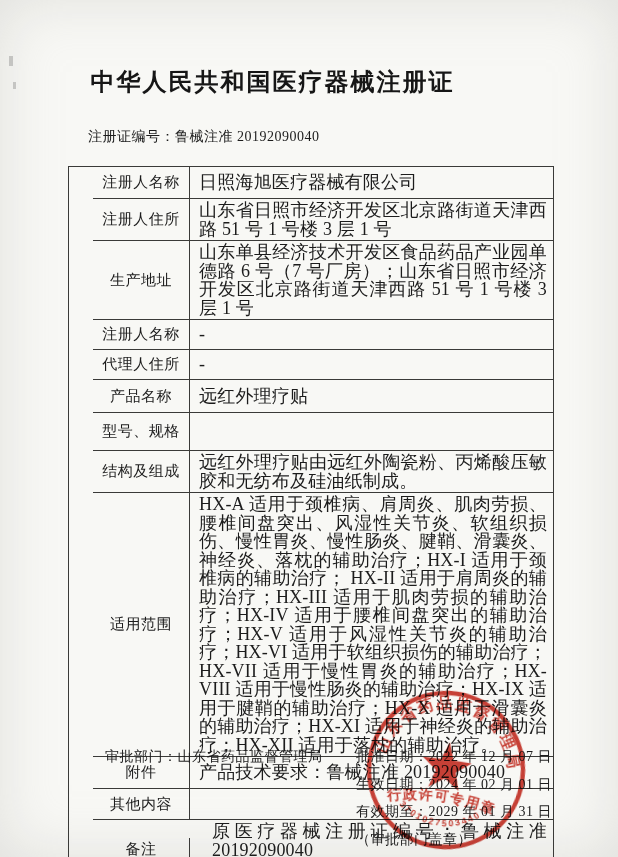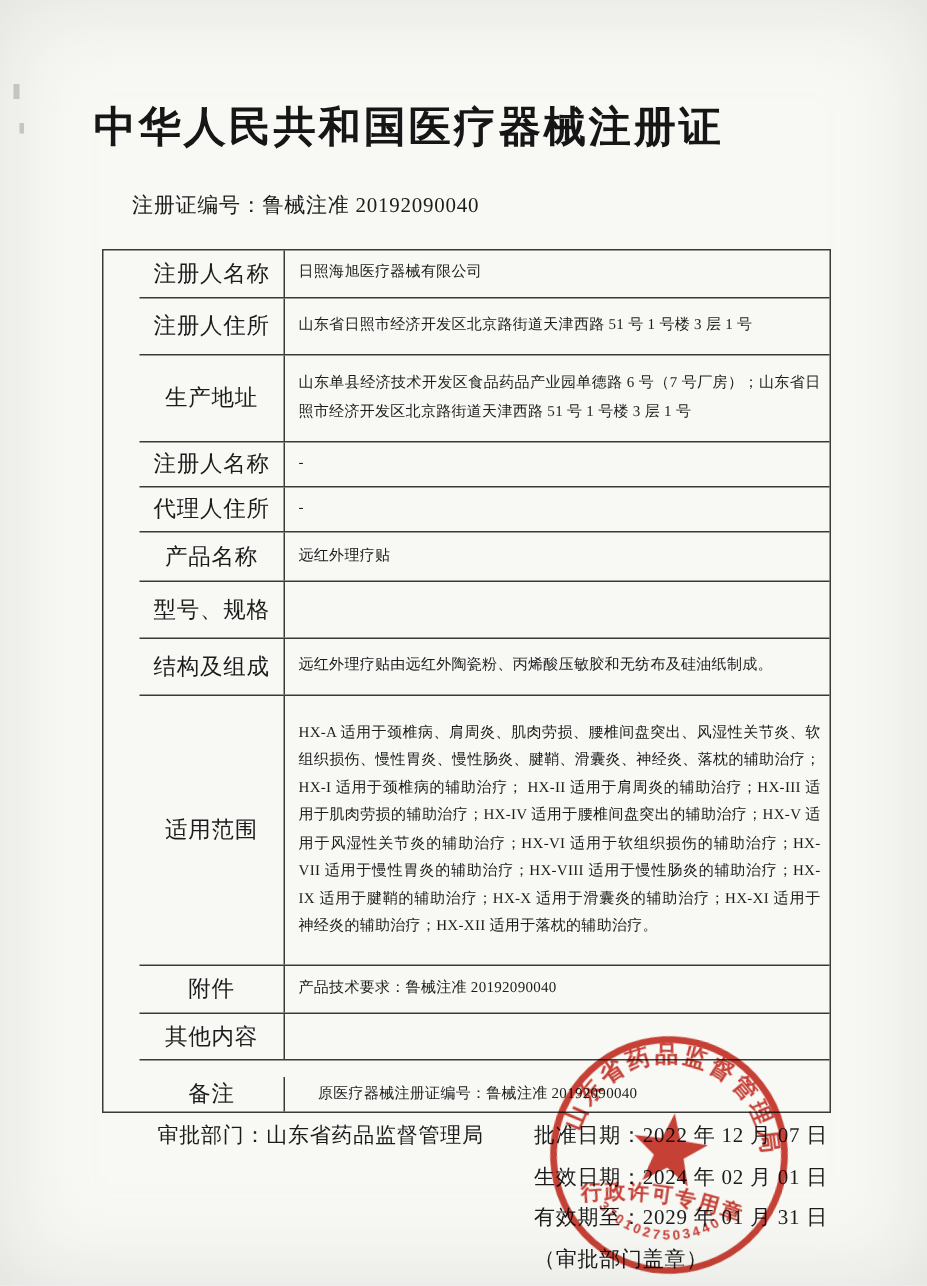--- a/index.html
+++ b/index.html
@@ -10,21 +10,21 @@
   }
   .page {
     position:relative; width:618px; height:857px; overflow:hidden;
     background:#f8f8f5;
     box-shadow: inset 0 0 60px rgba(180,180,175,.35);
     color:#1c1c1c;
   }
   .speck { position:absolute; background:#9a9a98; opacity:.5; }
   .cert-title {
     position:absolute; top:66px; left:0; width:545px;
-    text-align:center; font-size:28px; font-weight:bold;
+    text-align:center; font-size:24px; font-weight:bold;
     letter-spacing:2px; color:#161616;
     font-family:"Liberation Sans","DejaVu Sans",sans-serif;
   }
   .regno-line {
     position:absolute; top:128px; left:88px; font-size:14px;
     letter-spacing:.5px;
   }
   .cert-table {
     position:absolute; top:166px; left:68px; width:486px;
     border:1.2px solid #3a3a38;
@@ -33,21 +33,21 @@
   .trow { display:flex; border-bottom:1.2px solid #3a3a38; }
   .trow:last-child { border-bottom:none;align-items:flex-end; }
   .tlabel {
     width:97px; flex:0 0 97px; border-right:1.2px solid #3a3a38;
     display:flex; align-items:center; justify-content:center;
     font-size:15px; letter-spacing:.5px; text-align:center;
     padding:2px 3px;
   }
   .tvalue {
     flex:1; display:flex; flex-direction:column; justify-content:center;
-    font-size:10px; line-height:18.5px; padding:2px 6px 2px 9px;
+    font-size:18px; line-height:18.5px; padding:2px 6px 2px 9px;
     letter-spacing:.2px; text-align:justify;
   }
   .r1{min-height:32px}.r2{min-height:38px}.r3{min-height:58px}
   .r4{min-height:30px}.r5{min-height:30px}.r6{min-height:33px}
   .r7{min-height:38px}.r8{min-height:38px}.r9{min-height:180px}
   .r10{min-height:32px}.r11{min-height:31px}.r12{min-height:34px}
   .r12 .tvalue { padding-left:22px; }
   .footer { position:absolute; top:742px; left:0; width:618px; font-size:14px; }
   .dept-line { position:absolute; top:6px; left:105px; letter-spacing:.5px; }
   .dates { position:absolute; top:6px; left:356px; }

